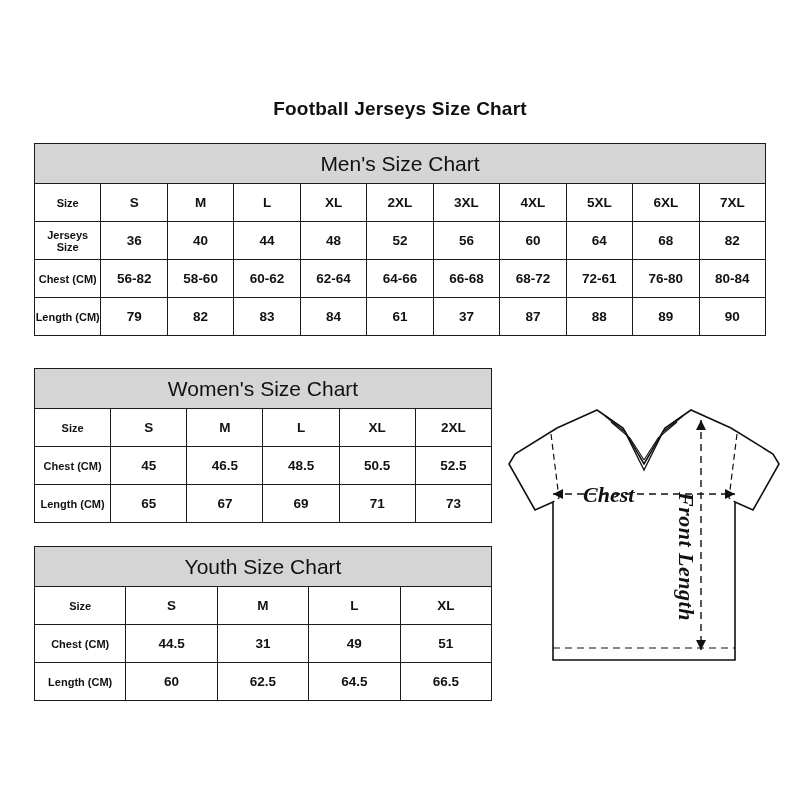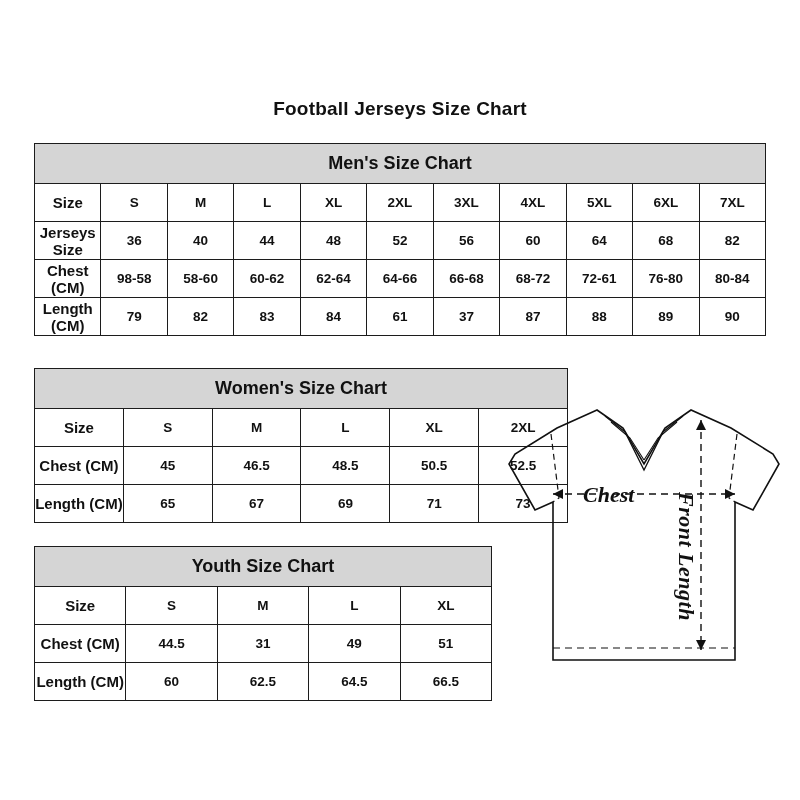--- a/index.html
+++ b/index.html
@@ -40,42 +40,42 @@
     vertical-align: middle;
     font-size: 13.5px;
     font-weight: bold;
     color: #111111;
     padding: 0;
     height: 38px;
     box-sizing: border-box;
   }
   .size-table .caption-cell {
     background: #d5d5d5;
-    font-size: 18px;
-    font-weight: bold;
+    font-size: 21px;
+    font-weight: normal;
     height: 40px;
   }
   .size-table .row-label {
-    font-size: 15px;
+    font-size: 11px;
   }
 
   
   #mens-table {
     top: 143px;
     left: 34px;
     width: 732px;
   }
   #mens-table td.row-label { width: 112px; }
   #mens-table td.data-cell { width: 62px; }
 
   
   #womens-table {
     top: 368px;
     left: 34px;
-    width: 534px;
+    width: 458px;
   }
   #womens-table td.row-label { width: 112px; }
   #womens-table td.data-cell { width: 69px; }
 
   
   #youth-table {
     top: 546px;
     left: 34px;
     width: 458px;
     padding-left: 36px;
@@ -146,21 +146,21 @@
       <td class="data-cell">48</td>
       <td class="data-cell">52</td>
       <td class="data-cell">56</td>
       <td class="data-cell">60</td>
       <td class="data-cell">64</td>
       <td class="data-cell">68</td>
       <td class="data-cell">82</td>
     </tr>
     <tr>
       <td class="row-label">Chest (CM)</td>
-      <td class="data-cell">98-58</td>
+      <td class="data-cell">56-82</td>
       <td class="data-cell">58-60</td>
       <td class="data-cell">60-62</td>
       <td class="data-cell">62-64</td>
       <td class="data-cell">64-66</td>
       <td class="data-cell">66-68</td>
       <td class="data-cell">68-72</td>
       <td class="data-cell">72-61</td>
       <td class="data-cell">76-80</td>
       <td class="data-cell">80-84</td>
     </tr>

